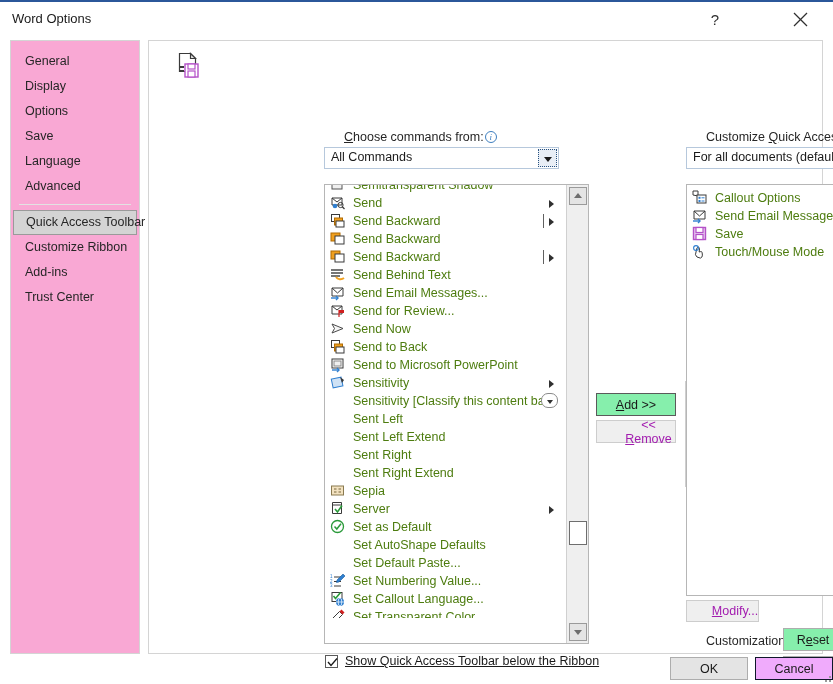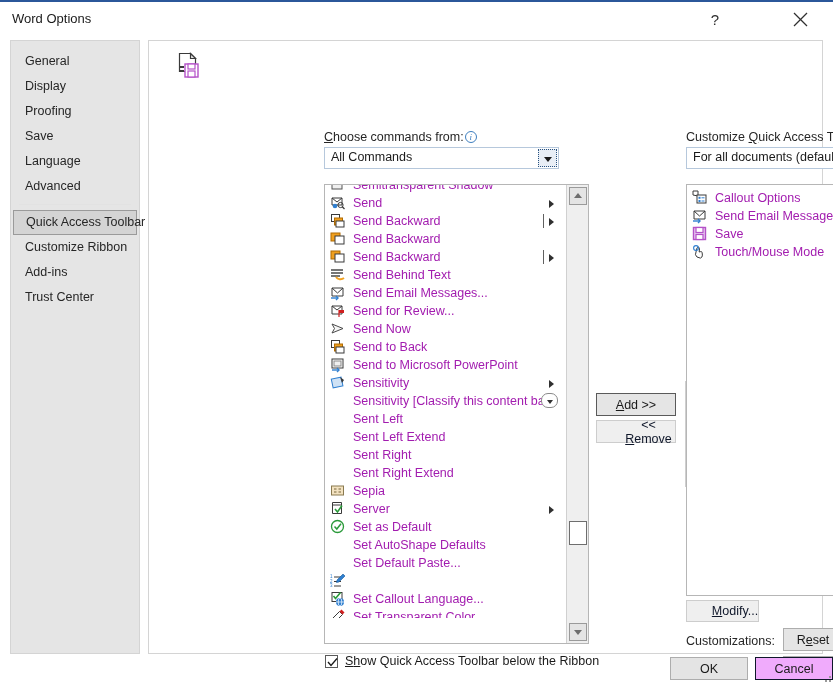--- a/index.html
+++ b/index.html
@@ -34,21 +34,21 @@
     color: #303030; font-size: 15px;
     cursor: default;
   }
   .tb-help { right: 95px; font-size: 15px; }
   .tb-close { right: 10px; }
   .tb-close svg { display:block; }
 
   
   .nav-panel {
     position: absolute; left: 10px; top: 38px; width: 130px; height: 614px;
-    border: 1px solid #d4d4d4; background: #e5e5e5;
+    border: 1px solid #d4d4d4; background: #f9a8d4;
   }
   .content-panel {
     position: absolute; left: 148px; top: 38px; width: 675px; height: 614px;
     border: 1px solid #d4d4d4; background: #ffffff;
   }
 
   
   .nav-list { position: absolute; left: 0; top: 8px; width: 100%; }
   .nav-item {
     position: relative; height: 25px; line-height: 25px;
@@ -70,21 +70,21 @@
   .hdr-icon {
     position: absolute; left: 25px; top: 10px; width: 30px; height: 30px;
   }
   .hdr-title {
     position: absolute; left: 62px; top: 16px;
     font-size: 13px; color: #1a1a1a;
   }
 
   
   .lbl {
-    position: absolute; font-size: 12.5px; color: #262626; white-space: nowrap;
+    position: absolute; font-size: 12.5px; color: #262626; white-space: nowrap; margin-left: 20px;
   }
   .u { text-decoration: underline; }
   .infoicon {
     display: inline-block; width: 12px; height: 12px;
     border: 1px solid #3f7fbf; border-radius: 50%;
     color: #3f7fbf; font-size: 9px; line-height: 10px; text-align: center;
     vertical-align: 1px; margin-left: 1px;
     font-family: "Liberation Serif", serif; font-style: italic;
   }
 
@@ -114,21 +114,21 @@
     overflow: hidden;
   }
   .lb-left  { left: 175px; top: 143px; width: 265px; height: 460px; }
   .lb-right { left: 537px; top: 143px; width: 242px; height: 412px; }
 
   .lb-inner { position: absolute; left: 0; top: 0; right: 0; bottom: 0; overflow: hidden; }
   .lb-left .lb-inner { right: 22px; }
 
   .row {
     position: relative; height: 18px; line-height: 18px;
-    white-space: nowrap; font-size: 12.5px; color: #a21caf;
+    white-space: nowrap; font-size: 12.5px; color: #4d7c0f;
     cursor: default;
   }
   .row .ic {
     position: absolute; left: 5px; top: 1px; width: 16px; height: 16px;
   }
   .row .tx { position: absolute; left: 28px; top: 0; }
   .row .arrow {
     position: absolute; top: 6px;
     width: 0; height: 0;
     border-top: 4px solid transparent; border-bottom: 4px solid transparent;
@@ -173,26 +173,26 @@
   }
   .sb-up:after { top: 5px; border-bottom: 5px solid #6e6e6e; }
   .sb-dn:after { top: 6px; border-top: 5px solid #6e6e6e; }
   .sb-thumb {
     position: absolute; left: 2px; top: 336px; width: 18px; height: 24px;
     background: #ffffff; border: 1px solid #6e6e6e;
   }
 
   
   .btn {
-    position: absolute; background: #e5e5e5; border: 1px solid #adadad;
+    position: absolute; background: #86efac; border: 1px solid #adadad;
     font-size: 12.5px; color: #1a1a1a; text-align: center; cursor: default;
     display: flex; align-items: center; justify-content: center;
   }
   .btn.strong { border: 1px solid #5a5a5a; }
-  .btn.disabled { color: #0f172a; border-color: #cdcdcd; background: #efefef; padding-left: 25px; }
+  .btn.disabled { color: #a21caf; border-color: #cdcdcd; background: #efefef; padding-left: 25px; }
 
   .btn-add    { left: 447px; top: 352px; width: 80px; height: 23px; }
   .btn-remove { left: 447px; top: 379px; width: 80px; height: 23px; }
 
   .divider-v {
     position: absolute; left: 536px; top: 340px; width: 1px; height: 106px;
     background: #cfcfcf;
   }
 
   
@@ -202,21 +202,21 @@
   .btn-imex   { left: 634px; top: 615px; width: 96px; height: 23px; }
   .btn .blabel { margin-right: 10px; }
 
   
   .chk-wrap { position: absolute; left: 176px; top: 613px; }
   .chkbox {
     position: absolute; left: 0; top: 1px; width: 13px; height: 13px;
     border: 1px solid #5a5a5a; background: #ffffff;
   }
   .chkbox svg { position: absolute; left: 1px; top: 1px; }
-  .chk-label { position: absolute; left: 20px; top: 0; font-size: 12.5px; white-space: nowrap; }
+  .chk-label { position: absolute; left: 20px; top: 0; font-size: 12.5px; white-space: nowrap; text-decoration: underline; }
 
   
   .btn-ok     { left: 670px; top: 655px; width: 78px; height: 23px; background:#e4e4e4; border:1px solid #adadad; }
   .btn-cancel { left: 755px; top: 655px; width: 78px; height: 23px; background:#f0abfc; border:1px solid #0f172a; }
   .grip { position: absolute; right: 1px; bottom: 1px; width: 10px; height: 10px; }
   .grip i { position: absolute; width: 2px; height: 2px; background: #9a9a9a; }
 </style>
 </head>
 <body>
 
@@ -232,21 +232,21 @@
         <line x1="1" y1="1" x2="14" y2="14" stroke="#303030" stroke-width="1.2"></line>
         <line x1="14" y1="1" x2="1" y2="14" stroke="#303030" stroke-width="1.2"></line>
       </svg>
     </div>
   </div>
 
   <div class="nav-panel">
     <div class="nav-list" id="nav-list">
         <div class="nav-item"><span>General</span></div>
         <div class="nav-item"><span>Display</span></div>
-        <div class="nav-item"><span>Proofing</span></div>
+        <div class="nav-item"><span>Options</span></div>
         <div class="nav-item"><span>Save</span></div>
         <div class="nav-item"><span>Language</span></div>
         <div class="nav-item"><span>Advanced</span></div>
         <div class="nav-sep"></div>
         <div class="nav-item selected"><span>Quick Access Toolbar</span></div>
         <div class="nav-item"><span>Customize Ribbon</span></div>
         <div class="nav-item"><span>Add-ins</span></div>
         <div class="nav-item"><span>Trust Center</span></div>
       </div>
   </div>
@@ -435,20 +435,21 @@
           <div class="row">
             <span class="ic"><svg width="16" height="16" viewBox="0 0 16 16">
                 <text x="0" y="5" font-size="4.5" fill="#2f7fd0" font-family="sans-serif">1</text>
                 <text x="0" y="9.5" font-size="4.5" fill="#2f7fd0" font-family="sans-serif">2</text>
                 <text x="0" y="14" font-size="4.5" fill="#2f7fd0" font-family="sans-serif">3</text>
                 <line x1="4" y1="4" x2="11" y2="4" stroke="#3a3a3a"></line>
                 <line x1="4" y1="8.5" x2="11" y2="8.5" stroke="#3a3a3a"></line>
                 <line x1="4" y1="13" x2="11" y2="13" stroke="#3a3a3a"></line>
                 <path d="M13 1 l2 2 l-6 6 l-2.5 .5 l.5 -2.5 z" fill="#2f7fd0" stroke="#1a5a9a" stroke-width=".6"></path>
               </svg></span>
+            <span class="tx">Set Numbering Value...</span>
           </div>
           <div class="row">
             <span class="ic"><svg width="16" height="16" viewBox="0 0 16 16">
                 <rect x="2" y="1.5" width="10" height="9" fill="#fff" stroke="#3a3a3a"></rect>
                 <polyline points="3.5,5 5.5,7.5 10.5,1.5" fill="none" stroke="#2a9a3a" stroke-width="1.6"></polyline>
                 <circle cx="10" cy="11" r="4" fill="#2f7fd0"></circle>
                 <ellipse cx="10" cy="11" rx="1.8" ry="4" fill="none" stroke="#fff" stroke-width=".7"></ellipse>
                 <line x1="6" y1="11" x2="14" y2="11" stroke="#fff" stroke-width=".7"></line>
               </svg></span>
             <span class="tx">Set Callout Language...</span>

